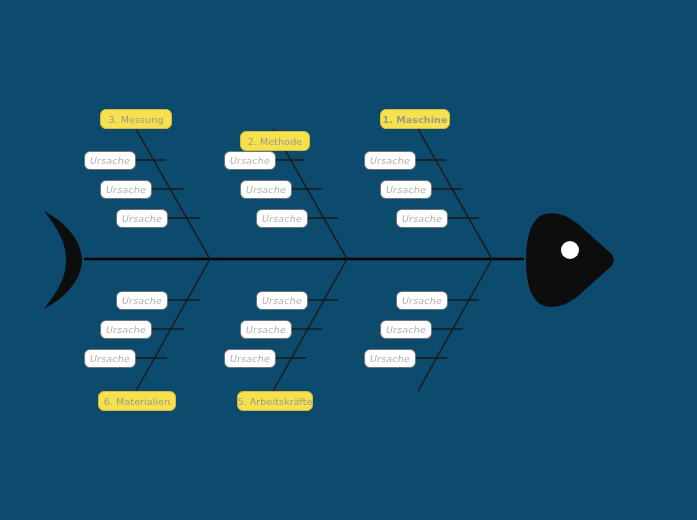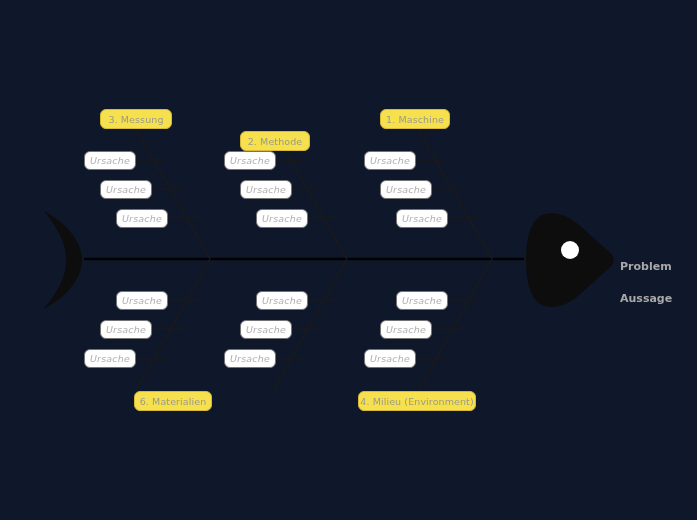--- a/index.html
+++ b/index.html
@@ -11,21 +11,21 @@
   body {
     width: 697px;
     height: 520px;
     overflow: hidden;
     font-family: "DejaVu Sans", "Liberation Sans", sans-serif;
   }
   #canvas {
     position: relative;
     width: 697px;
     height: 520px;
-    background: #0f172a;
+    background: #0c4a6e;
   }
   #diagram-svg {
     position: absolute;
     left: 0;
     top: 0;
     width: 697px;
     height: 520px;
   }
   .box {
     position: absolute;
@@ -124,28 +124,28 @@
     <line x1="432" y1="329" x2="463" y2="329" stroke="#1a1a1a" stroke-width="1.5"></line>
     <line x1="416" y1="358" x2="447" y2="358" stroke="#1a1a1a" stroke-width="1.5"></line>
   </svg>
 
   <div class="box cat-box" style="left:100px; top:109px; width:72px;">
     <span>3. Messung</span>
   </div>
   <div class="box cat-box" style="left:240px; top:109px; width:70px;margin-top:22px;">
     <span>2. Methode</span>
   </div>
-  <div class="box cat-box" style="left:380px; top:109px; width:70px;">
+  <div class="box cat-box" style="left:380px; top:109px; width:70px;font-weight:bold;">
     <span>1. Maschine</span>
   </div>
-  <div class="box cat-box" style="left:98px; top:391px; width:78px;margin-left:36px;">
+  <div class="box cat-box" style="left:98px; top:391px; width:78px;">
     <span>6. Materialien</span>
   </div>
-  <div class="box cat-box" style="left:358px; top:391px; width:118px;">
-    <span>4. Milieu (Environment)</span>
+  <div class="box cat-box" style="left:237px; top:391px; width:76px;">
+    <span>5. Arbeitskräfte</span>
   </div>
 
   <div class="box cause-box" style="left:84px; top:151px; width:52px;">
     <span>Ursache</span>
   </div>
   <div class="box cause-box" style="left:100px; top:180px; width:52px;">
     <span>Ursache</span>
   </div>
   <div class="box cause-box" style="left:116px; top:209px; width:52px;">
     <span>Ursache</span>
@@ -194,18 +194,14 @@
   <div class="box cause-box" style="left:396px; top:291px; width:52px;">
     <span>Ursache</span>
   </div>
   <div class="box cause-box" style="left:380px; top:320px; width:52px;">
     <span>Ursache</span>
   </div>
   <div class="box cause-box" style="left:364px; top:349px; width:52px;">
     <span>Ursache</span>
   </div>
 
-  <div class="problem-label">
-    <div>Problem</div>
-    <div>Aussage</div>
-  </div>
 
 </div>
 
 </body></html>

